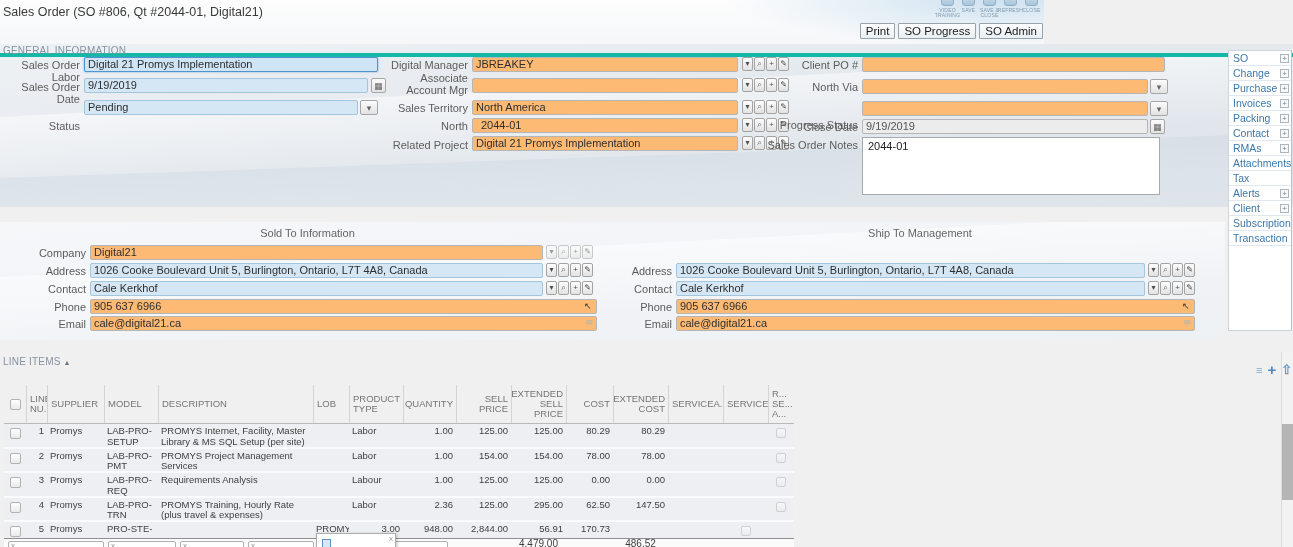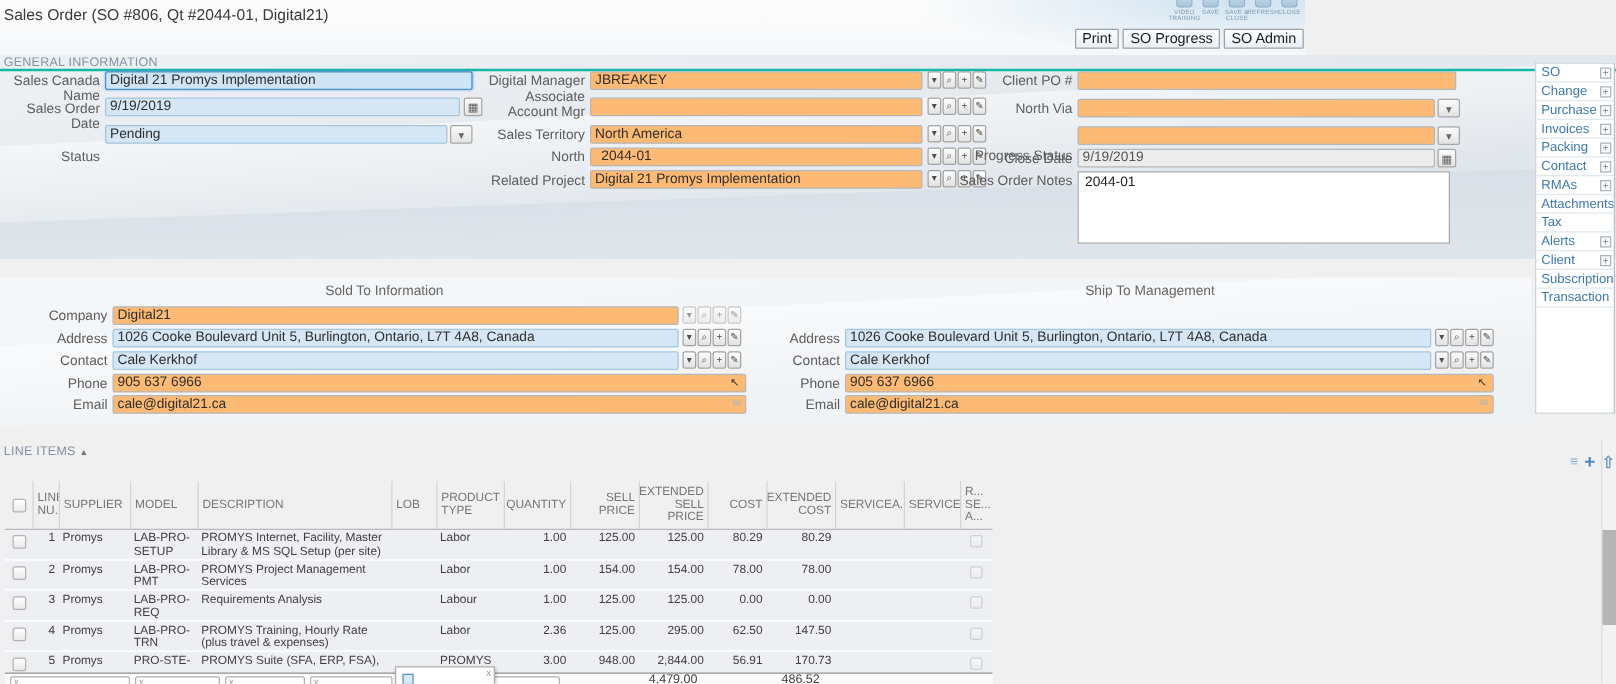--- a/index.html
+++ b/index.html
@@ -24,21 +24,21 @@
 
   
   .sec-gi { position:absolute; left:0; top:44px; width:1293px; height:163px; overflow:hidden;
             background:linear-gradient(172deg,#eef1f4 0%,#e4e9ee 45%,#dde3e9 100%); }
   .wave1 { position:absolute; left:-80px; top:38px; width:1500px; height:70px; transform:rotate(-3deg);
            background:linear-gradient(rgba(255,255,255,.5), rgba(255,255,255,0)); }
   .wave2 { position:absolute; left:-60px; top:110px; width:1500px; height:60px; transform:rotate(-2deg);
            background:linear-gradient(rgba(200,212,224,.35), rgba(200,212,224,0)); }
   .sec-hd { position:absolute; left:0; top:44px; width:1293px; height:13px; padding-left:3px;
             font-size:10px; line-height:13px; letter-spacing:.2px; color:#8592a2;
-            border-bottom:2px solid #14b8a6; z-index:2; }
+            border-bottom:4px solid #14b8a6; z-index:2; }
   .sec-sold { position:absolute; left:0; top:222px; width:1225px; height:118px; overflow:hidden;
             background:linear-gradient(175deg,#f5f7f9,#eef1f4); }
   .panel-hd { position:absolute; top:227px; font-size:11px; color:#666; text-align:center; }
 
   
   .lb { position:absolute; font-size:11px; color:#5c5c5c; text-align:right; line-height:12px; z-index:3; }
   .inp { position:absolute; height:15px; background:#fdba74; border:1px solid #b6b6b6; border-radius:2px;
          font-size:11px; color:#2e2e2e; padding:0 3px; line-height:13px; white-space:nowrap;
          overflow:hidden; z-index:3; }
   .inp.blue { background:#d5e7f5; border-color:#a3c6de; }
@@ -149,21 +149,21 @@
       <button class="abtn">SO Admin</button>
     </div>
 </div>
 
 <div class="sec-gi">
   <div class="wave1"></div>
   <div class="wave2"></div>
 </div>
 <div class="sec-hd">GENERAL INFORMATION</div>
 
-<div class="lb" style="left:0;top:59px;width:80px;">Sales Canada Name</div>
+<div class="lb" style="left:0;top:59px;width:80px;">Sales Order Labor</div>
 <div class="inp blue focus" style="left:84px;top:57px;width:294px;">Digital 21 Promys Implementation</div>
 <div class="lb" style="left:0;top:81px;width:80px;">Sales Order Date</div>
 <div class="inp blue" style="left:84px;top:78px;width:284px;">9/19/2019</div>
 <span class="mbtn" style="left:371px;top:78px;">▦</span>
 <div class="lb" style="left:0;top:120px;width:80px;">Status</div>
 <div class="inp blue" style="left:84px;top:100px;width:274px;">Pending</div>
 <span class="mbtn wide" style="left:360px;top:100px;">▾</span>
 
 <div class="lb" style="left:383px;top:59px;width:85px;">Digital Manager</div>
 <div class="inp" style="left:472px;top:57px;width:266px;">JBREAKEY</div>
@@ -479,21 +479,20 @@
         </div>
       </div>
 
       <div class="tr">
         <div class="td cbc">
           <span class="cb"></span>
         </div>
         <div class="td num">5</div>
         <div class="td">Promys</div>
         <div class="td">PRO-STE-</div>
-        <div class="td">PROMYS Suite (SFA, ERP, FSA),</div>
         <div class="td"></div>
         <div class="td">PROMYS</div>
         <div class="td num">3.00</div>
         <div class="td num">948.00</div>
         <div class="td num">2,844.00</div>
         <div class="td num">56.91</div>
         <div class="td num">170.73</div>
         <div class="td"></div>
         <div class="td"></div>
         <div class="td cbc">

